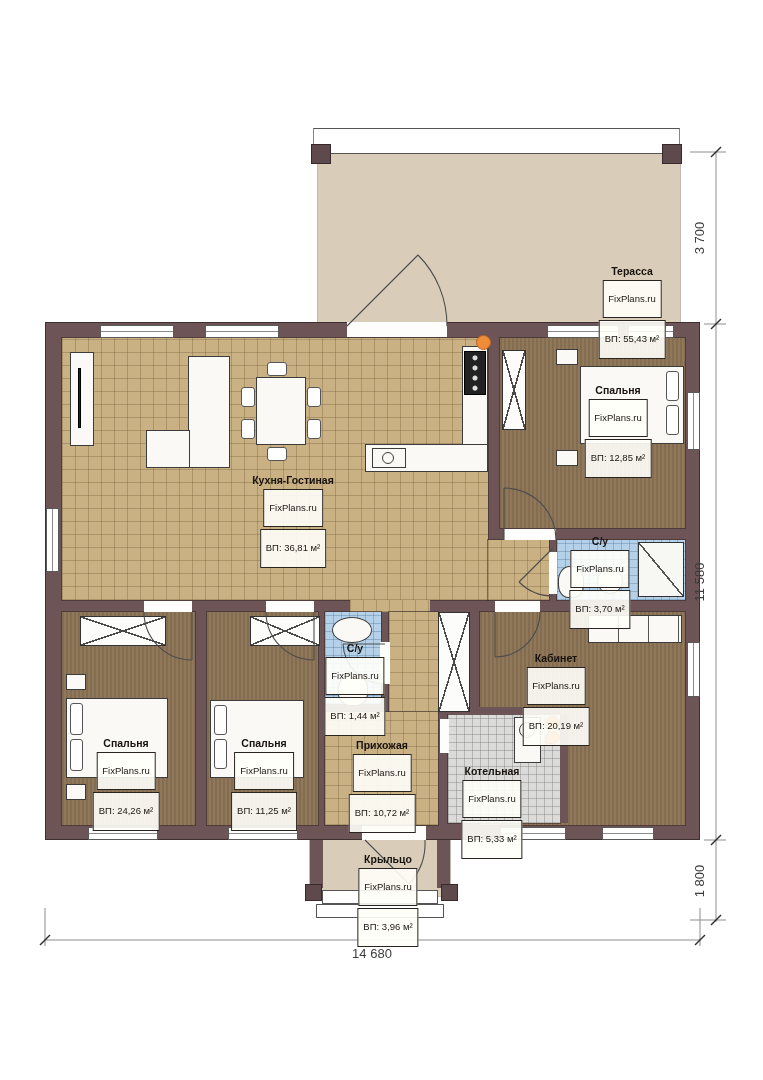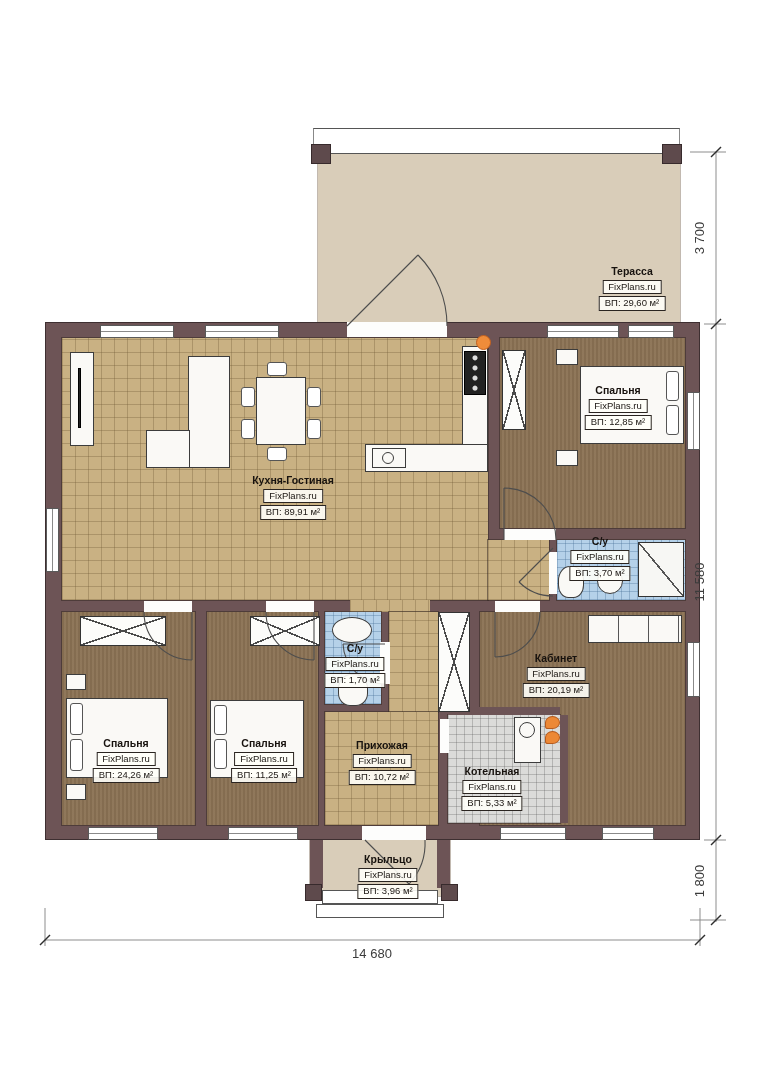--- a/index.html
+++ b/index.html
@@ -31,21 +31,21 @@
   .shower{position:absolute;background:linear-gradient(to top right,transparent calc(50% - .8px),#555 calc(50% - .8px) calc(50% + .8px),transparent calc(50% + .8px)),#f7f7f4;border:1.3px solid #333;box-sizing:border-box;z-index:10;}
   .flame{position:absolute;background:#ec8836;border:1px solid #b55a1d;border-radius:50% 50% 50% 20%;z-index:12;}
   .lamp{position:absolute;background:#ef8c3a;border:1.5px solid #c2601f;border-radius:50%;z-index:12;}
   .steps{position:absolute;background:#fff;border:1.2px solid #555;box-sizing:border-box;z-index:6;}
 
   svg.overlay{position:absolute;left:0;top:0;z-index:30;pointer-events:none;}
   .dimtxt{font-family:"Liberation Sans",sans-serif;font-size:13px;fill:#3c3c3c;}
 
   .rl{position:absolute;z-index:40;display:flex;flex-direction:column;align-items:center;transform:translateX(-50%);line-height:1.12;}
   .rl .nm{font-size:10.5px;font-weight:bold;color:#17120e;white-space:nowrap;}
-  .rl .bx{display:block;width:max-content;background:rgba(255,255,250,.9);border:1.1px solid #2a2420;font-size:9.5px;padding:1px 5px;margin-top:2px;color:#1c1713;white-space:nowrap;}
+  .rl .bx{display:block;width:max-content;background:rgba(255,255,250,.9);border:1.1px solid #2a2420;font-size:9.5px;padding:13px 5px;margin-top:2px;color:#1c1713;white-space:nowrap;}
 </style>
 </head>
 <body>
 
 <div id="plan">
 
   <div class="tfloor" style="left:318px;top:154px;width:362px;height:168px;"></div>
   <div class="troof" style="left:313px;top:128px;width:367px;height:26px;"></div>
   <div class="post" style="left:311px;top:144px;width:20px;height:20px;"></div>
   <div class="post" style="left:662px;top:144px;width:20px;height:20px;"></div>
@@ -180,41 +180,41 @@
     </g>
     <text class="dimtxt" text-anchor="middle" transform="rotate(-90 704 238)" x="704" y="238">3 700</text>
     <text class="dimtxt" text-anchor="middle" transform="rotate(-90 704 582)" x="704" y="582">11 580</text>
     <text class="dimtxt" text-anchor="middle" transform="rotate(-90 704 881)" x="704" y="881">1 800</text>
     <text class="dimtxt" text-anchor="middle" x="372" y="958">14 680</text>
   </svg>
 
   <div class="rl" style="left:632px;top:266px;">
     <div class="nm">Терасса</div>
     <div class="bx">FixPlans.ru</div>
-    <div class="bx">ВП: 29,60 м²</div>
+    <div class="bx">ВП: 55,43 м²</div>
   </div>
   <div class="rl" style="left:618px;top:385px;">
     <div class="nm">Спальня</div>
     <div class="bx">FixPlans.ru</div>
     <div class="bx">ВП: 12,85 м²</div>
   </div>
   <div class="rl" style="left:293px;top:475px;">
     <div class="nm">Кухня-Гостиная</div>
     <div class="bx">FixPlans.ru</div>
-    <div class="bx">ВП: 89,91 м²</div>
+    <div class="bx">ВП: 36,81 м²</div>
   </div>
   <div class="rl" style="left:600px;top:536px;">
     <div class="nm">С/у</div>
     <div class="bx">FixPlans.ru</div>
     <div class="bx">ВП: 3,70 м²</div>
   </div>
   <div class="rl" style="left:355px;top:643px;">
     <div class="nm">С/у</div>
     <div class="bx">FixPlans.ru</div>
-    <div class="bx">ВП: 1,70 м²</div>
+    <div class="bx">ВП: 1,44 м²</div>
   </div>
   <div class="rl" style="left:556px;top:653px;">
     <div class="nm">Кабинет</div>
     <div class="bx">FixPlans.ru</div>
     <div class="bx">ВП: 20,19 м²</div>
   </div>
   <div class="rl" style="left:126px;top:738px;">
     <div class="nm">Спальня</div>
     <div class="bx">FixPlans.ru</div>
     <div class="bx">ВП: 24,26 м²</div>

